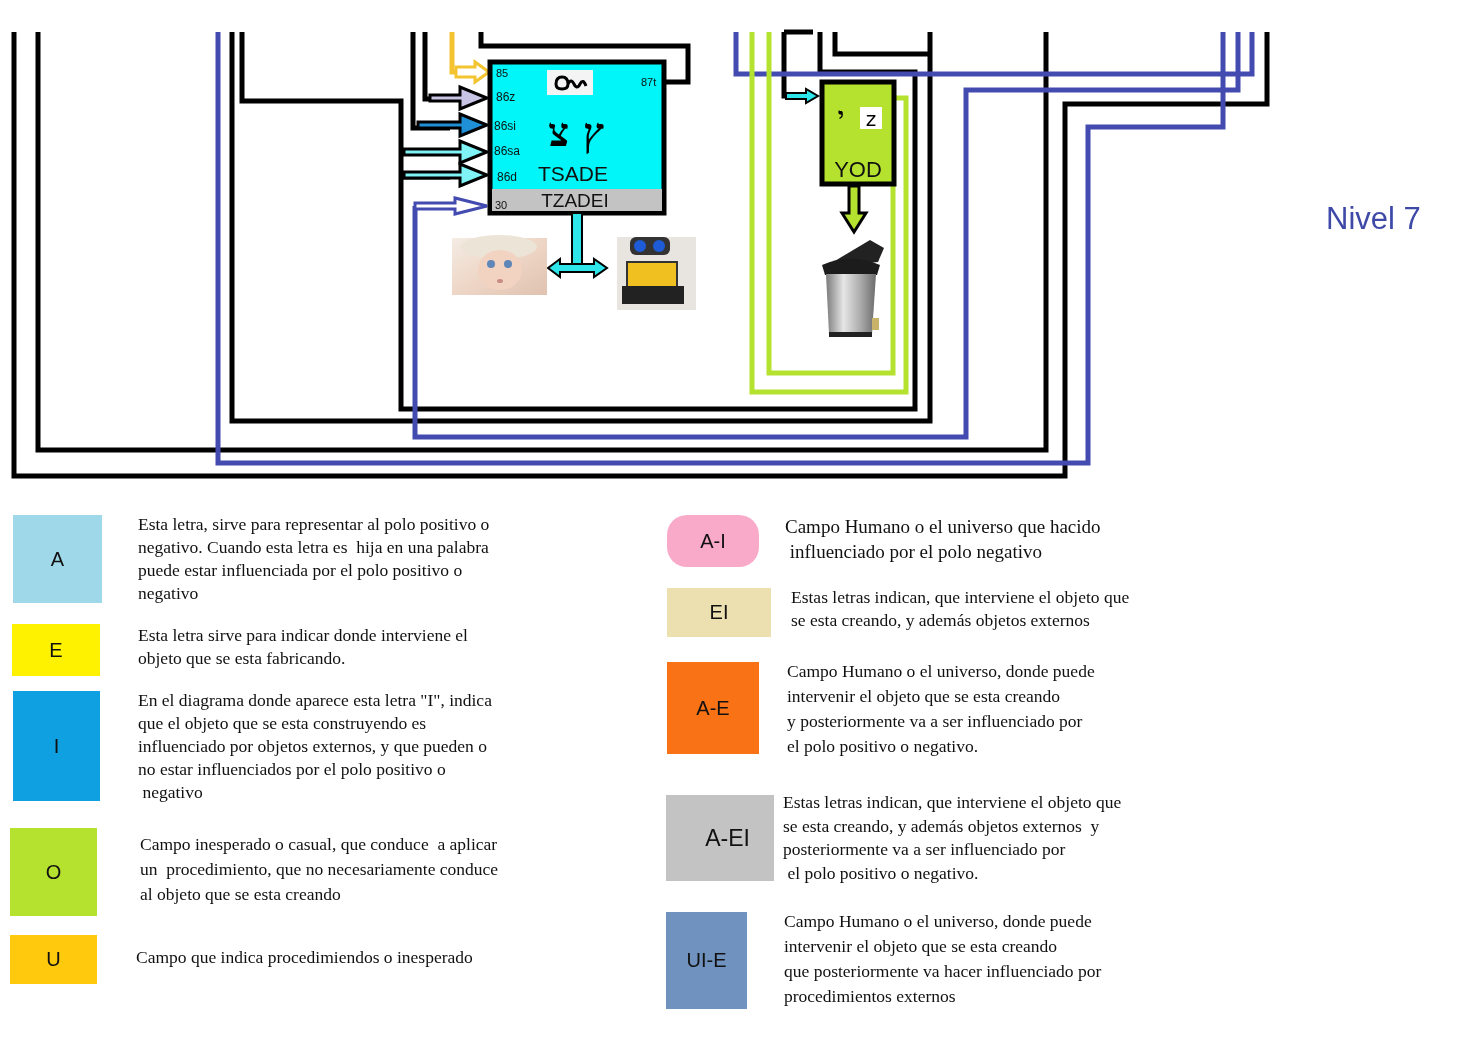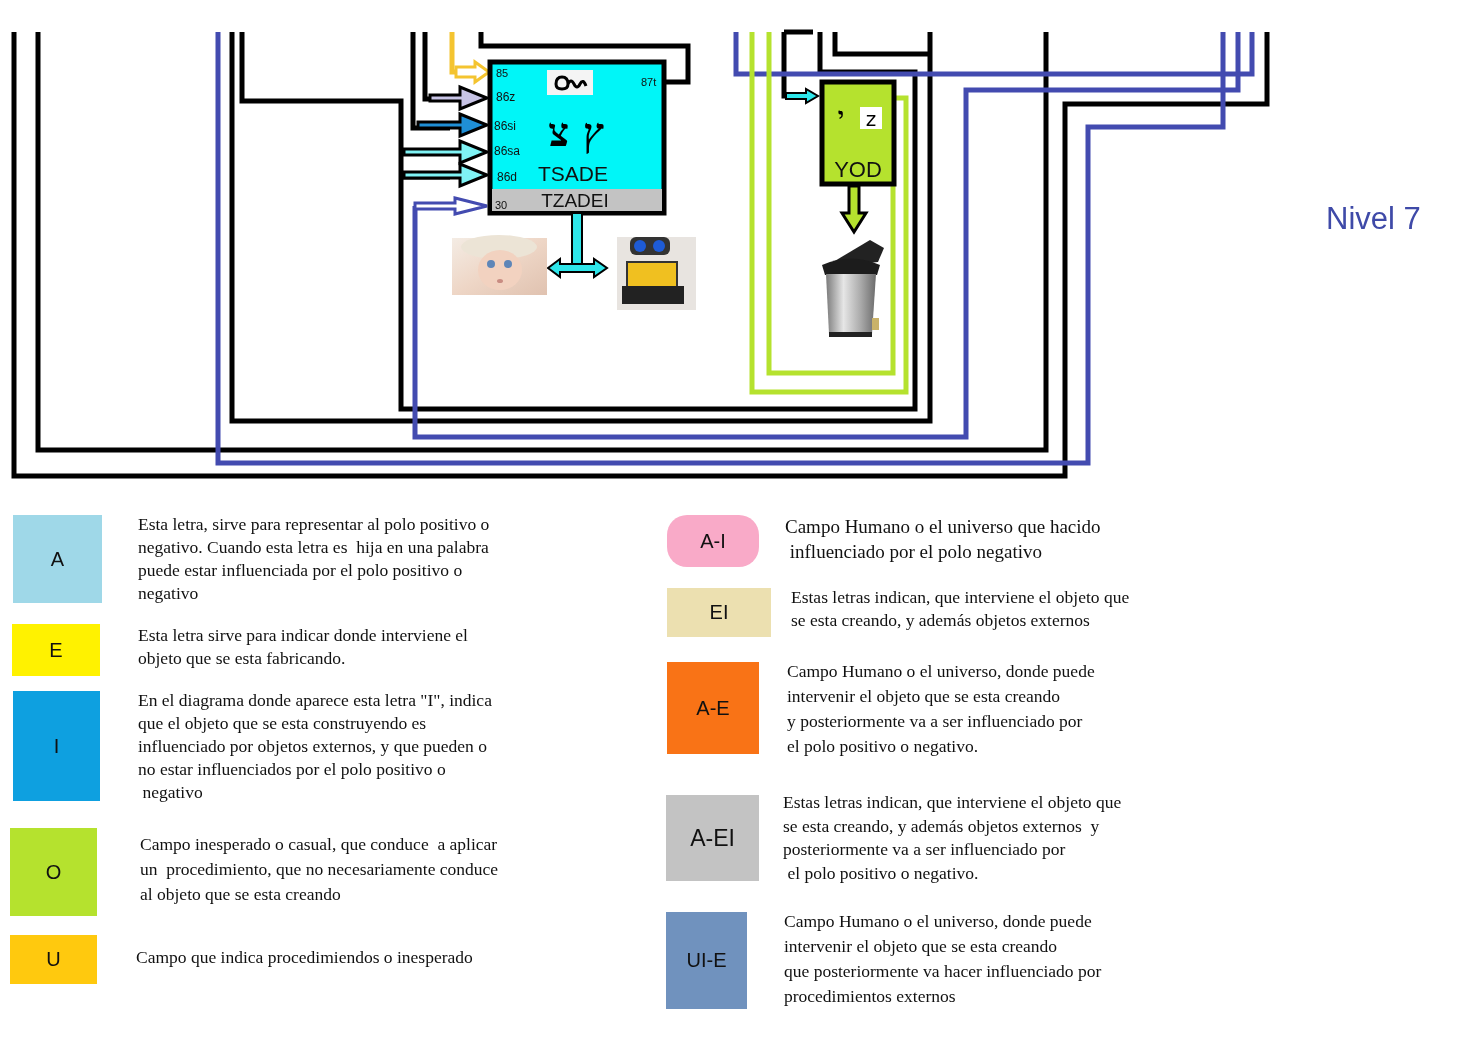--- a/index.html
+++ b/index.html
@@ -166,21 +166,21 @@
   <div class="swatch" style="left:667px;top:588px;width:104px;height:49px;background:#ece0b0;">EI</div>
   <div class="desc" style="left:791px;top:586px;">Estas letras indican, que interviene el objeto que
 se esta creando, y además objetos externos</div>
 
   <div class="swatch" style="left:667px;top:662px;width:92px;height:92px;background:#f97316;">A-E</div>
   <div class="desc" style="left:787px;top:659px;line-height:25px;">Campo Humano o el universo, donde puede
 intervenir el objeto que se esta creando
 y posteriormente va a ser influenciado por
 el polo positivo o negativo.</div>
 
-  <div class="swatch" style="left:666px;top:795px;width:93px;height:86px;background:#c3c3c3;font-size:23px;">A-EI</div>
+  <div class="swatch" style="left:666px;top:795px;width:93px;height:86px;background:#c3c3c3;font-size:23px;padding-left:15px;">A-EI</div>
   <div class="desc" style="left:783px;top:791px;line-height:23.5px;">Estas letras indican, que interviene el objeto que
 se esta creando, y además objetos externos  y
 posteriormente va a ser influenciado por
  el polo positivo o negativo.</div>
 
   <div class="swatch" style="left:666px;top:912px;width:81px;height:97px;background:#7092be;">UI-E</div>
   <div class="desc" style="left:784px;top:909px;line-height:25px;">Campo Humano o el universo, donde puede
 intervenir el objeto que se esta creando
 que posteriormente va hacer influenciado por
 procedimientos externos</div>

